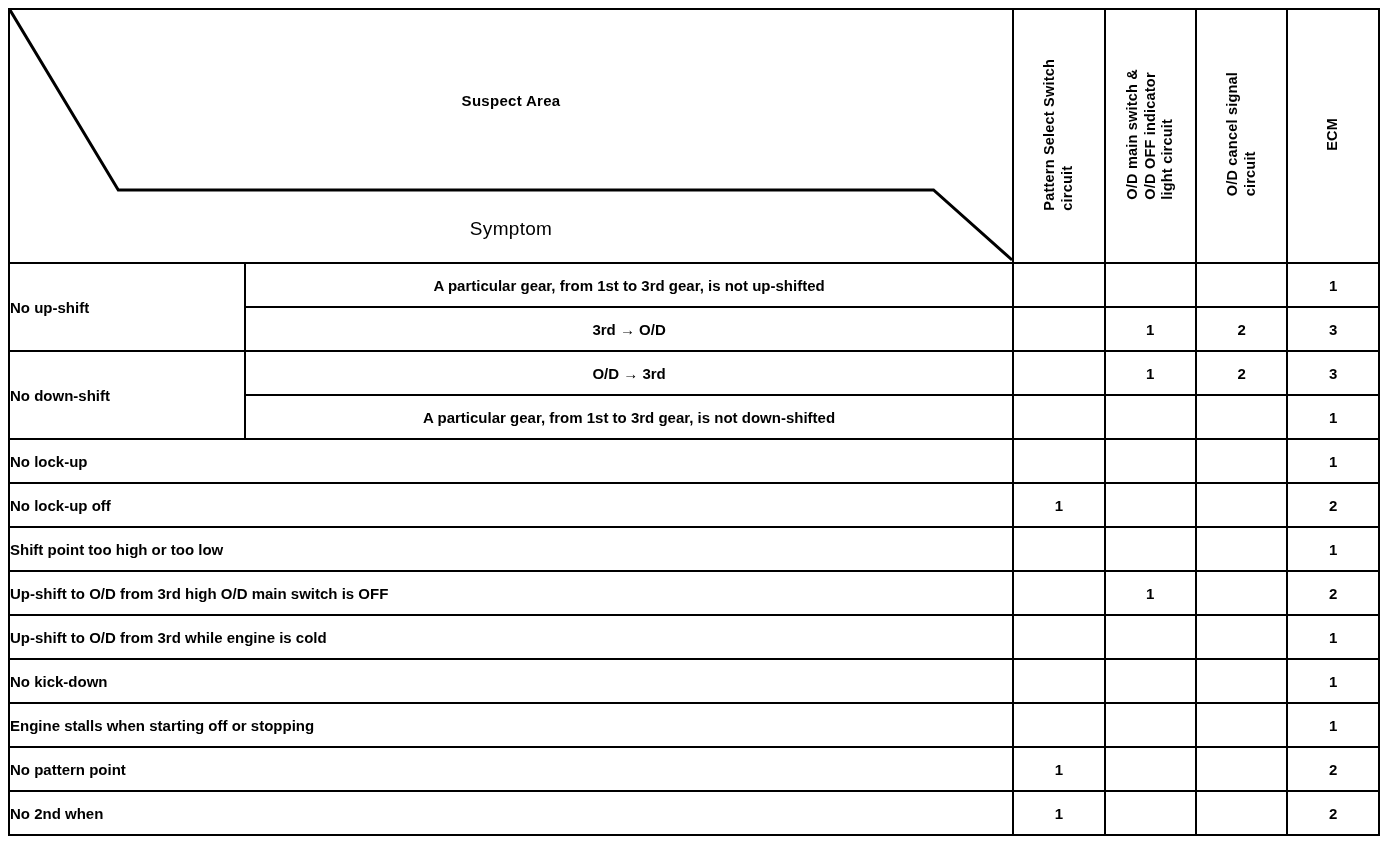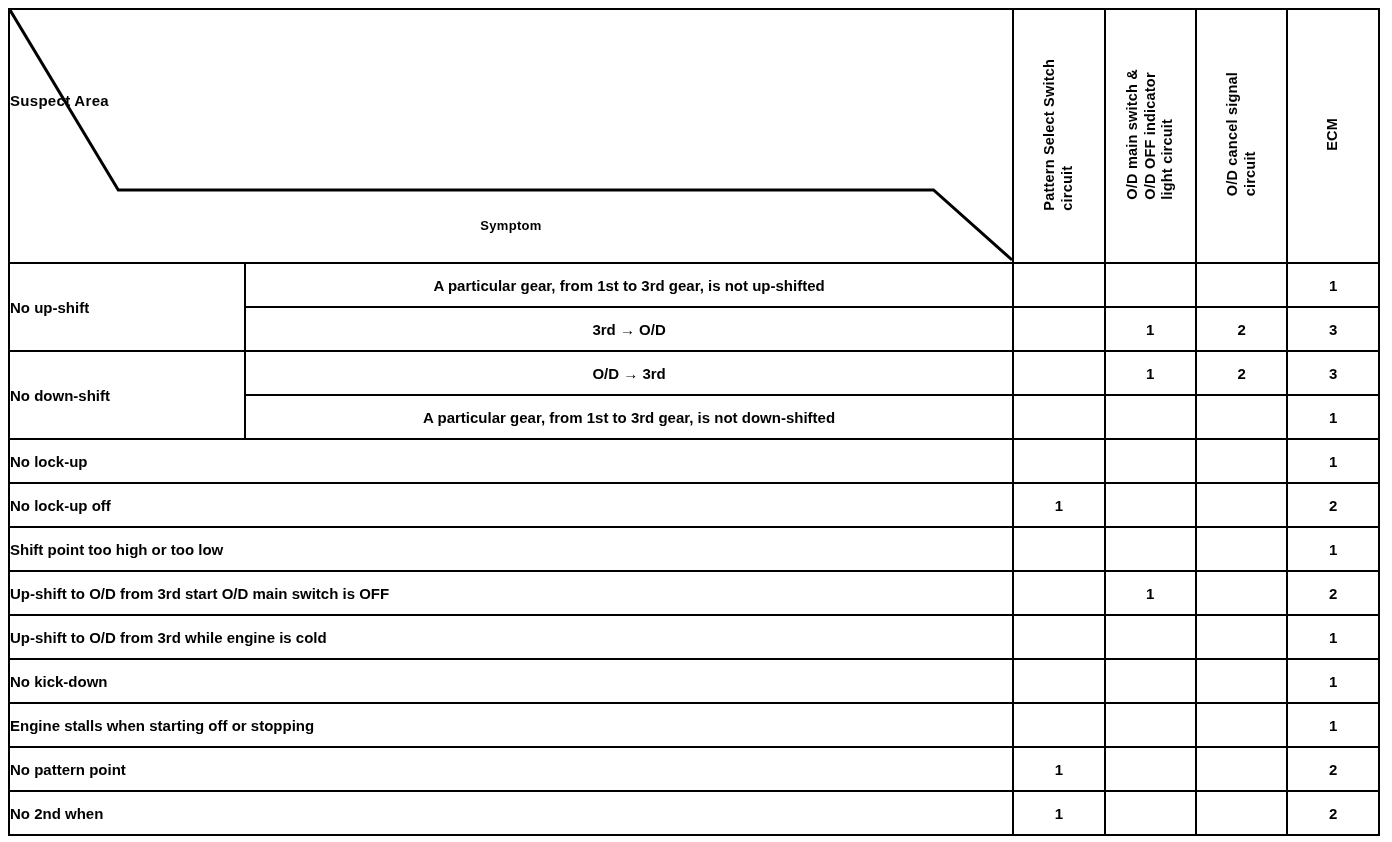--- a/index.html
+++ b/index.html
@@ -46,33 +46,33 @@
     position: absolute;
     inset: 0;
     width: 100%;
     height: 100%;
   }
   .hdr-suspect {
     position: absolute;
     top: 82px;
     left: 0;
     width: 100%;
-    text-align: left;
+    text-align: center;
     font-size: 15px;
     font-weight: bold;
     letter-spacing: .3px;
   }
   .hdr-symptom {
     position: absolute;
     top: 208px;
     left: 0;
     width: 100%;
     text-align: center;
-    font-size: 13px;
-    font-weight: bold;
+    font-size: 19px;
+    font-weight: normal;
     letter-spacing: .3px;
   }
 
   .vcol {
     width: 72px;
     text-align: center;
     vertical-align: bottom;
     padding-bottom: 8px;
   }
   .vcol .vtext {
@@ -209,21 +209,21 @@
         <td class="num">2</td>
       </tr>
       <tr>
         <td class="rowlabel" colspan="2">Shift point too high or too low</td>
         <td class="num"></td>
         <td class="num"></td>
         <td class="num"></td>
         <td class="num">1</td>
       </tr>
       <tr>
-        <td class="rowlabel" colspan="2">Up-shift to O/D from 3rd start O/D main switch is OFF</td>
+        <td class="rowlabel" colspan="2">Up-shift to O/D from 3rd high O/D main switch is OFF</td>
         <td class="num"></td>
         <td class="num">1</td>
         <td class="num"></td>
         <td class="num">2</td>
       </tr>
       <tr>
         <td class="rowlabel" colspan="2">Up-shift to O/D from 3rd while engine is cold</td>
         <td class="num"></td>
         <td class="num"></td>
         <td class="num"></td>

